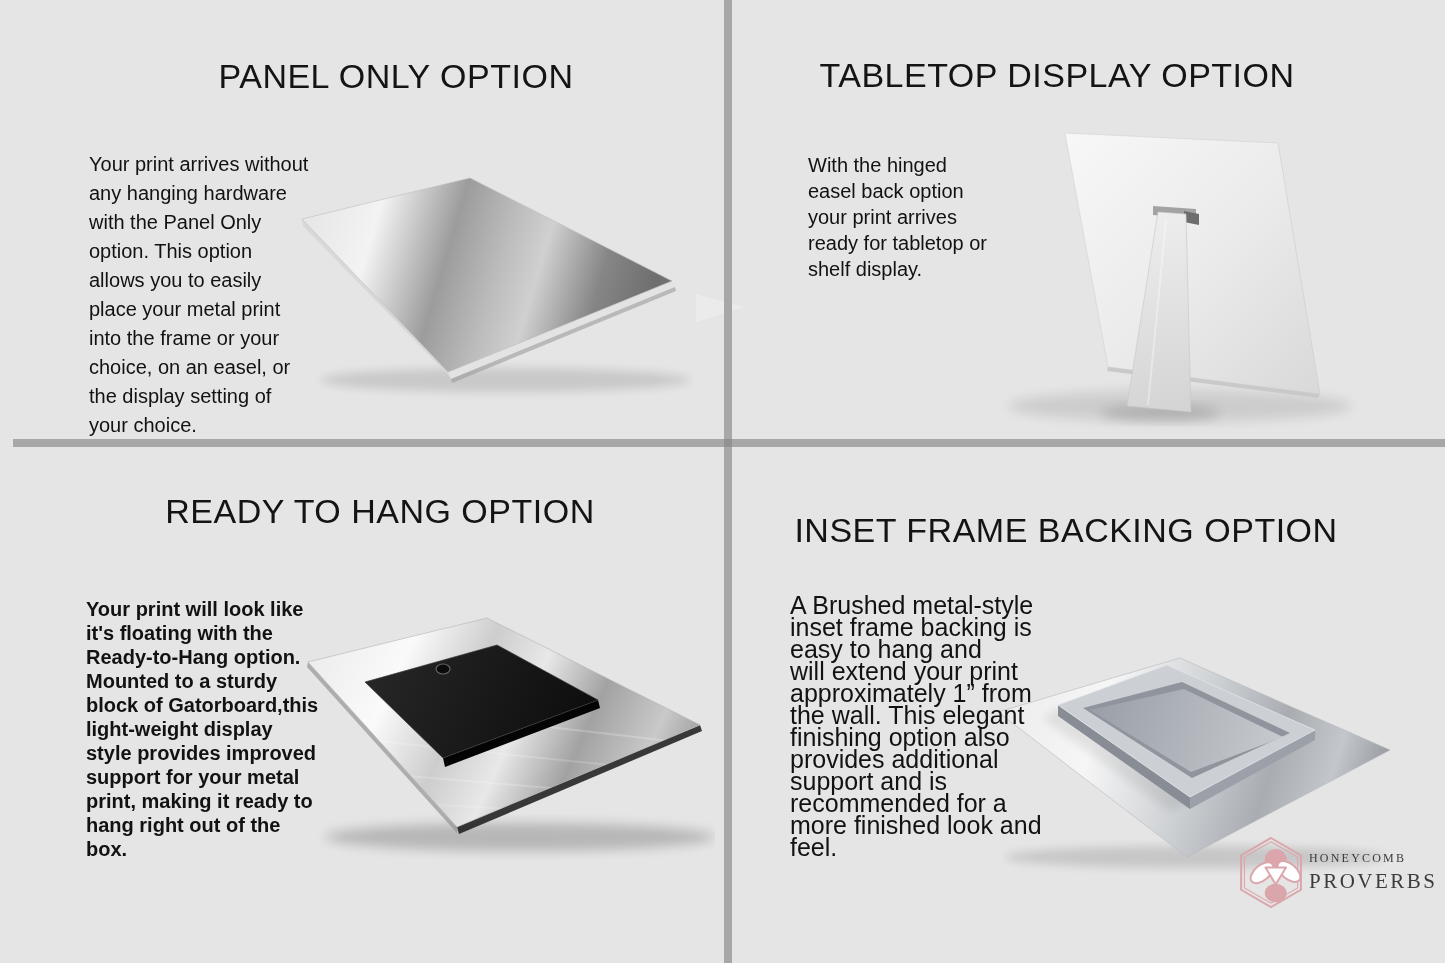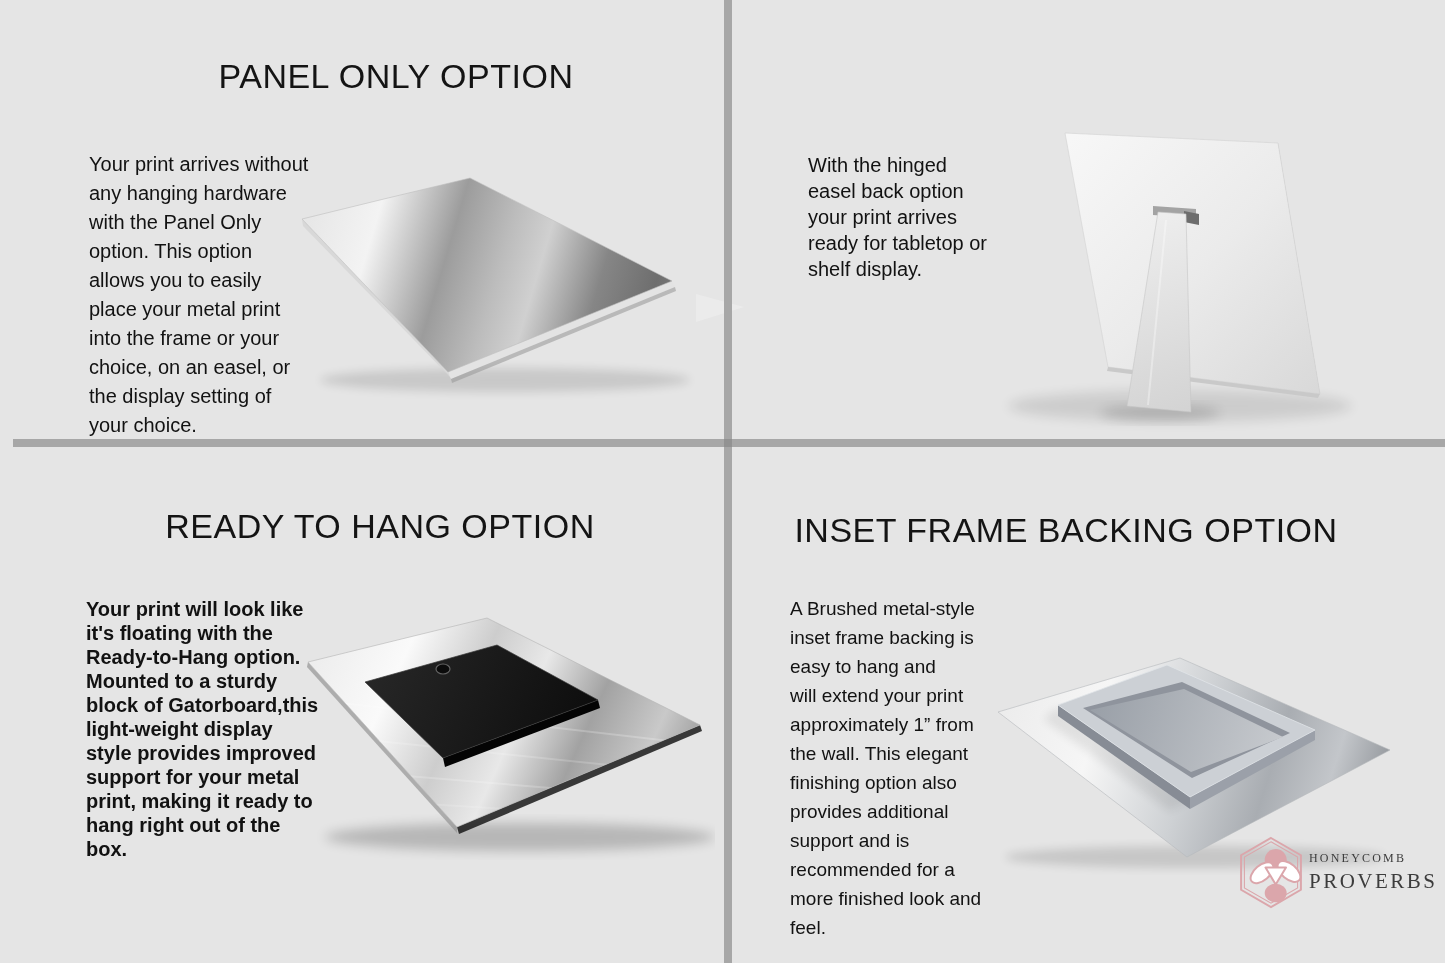--- a/index.html
+++ b/index.html
@@ -14,21 +14,21 @@
   .quad-title{
     position:absolute;transform:translateX(-50%);white-space:nowrap;
     font-size:34px;font-weight:400;letter-spacing:.5px;color:#141414;z-index:30;
   }
   .quad-body{
     position:absolute;font-size:20px;line-height:29px;color:#121212;
     white-space:pre-line;z-index:30;
   }
   #body-tabletop{line-height:26px;}
   #body-ready{line-height:24px;font-weight:bold;}
-  #body-inset{font-size:19px;line-height:29px;}
+  #body-inset{font-size:25px;line-height:22px;}
   .illus{position:absolute;z-index:5;}
   #faint-arrow{position:absolute;left:696px;top:292px;z-index:6;}
   #logo{position:absolute;left:1240px;top:836px;z-index:30;}
   #logo-text{
     position:absolute;left:1309px;top:851px;z-index:30;
     font-family:"Liberation Serif",serif;color:#3c3c3c;
   }
   #logo-line1{font-size:12px;letter-spacing:2.2px;}
   #logo-line2{font-size:21px;letter-spacing:2.5px;margin-top:3px;}
 </style>
@@ -69,20 +69,21 @@
           <feGaussianBlur stdDeviation="5"></feGaussianBlur>
         </filter>
     </defs>
     <ellipse cx="215" cy="220" rx="185" ry="12" fill="#000" opacity=".12" filter="url(#b1)"></ellipse>
     <polygon points="12,59 158,212 163,220 13,66" fill="#d8d8d8"></polygon>
     <polygon points="158,212 382,121 385,127 161,219" fill="#e3e3e3"></polygon>
     <polygon points="161,219 385,127 386,131 162,223" fill="#9b9b9b" opacity=".6"></polygon>
     <polygon points="180,18 382,121 158,212 12,59" fill="url(#mg1)" stroke="#bdbdbd" stroke-width=".6"></polygon>
   </svg>
 
+  <div class="quad-title" style="left:1057px;top:56px;">TABLETOP DISPLAY OPTION</div>
   <div class="quad-body" style="left:808px;top:152px;" id="body-tabletop">With the hinged
 easel back option
 your print arrives
 ready for tabletop or
 shelf display.</div>
 
   <svg class="illus" style="left:1000px;top:110px;" width="360" height="330" viewBox="0 0 360 330">
     <defs>
       <linearGradient id="pg2" gradientUnits="userSpaceOnUse" x1="70" y1="30" x2="330" y2="280">
         <stop offset="0" stop-color="#f7f7f7"></stop>
@@ -101,21 +102,21 @@
     <ellipse cx="160" cy="303" rx="60" ry="8" fill="#000" opacity=".14" filter="url(#b2)"></ellipse>
     <polygon points="278,33 320,284 315,281 274,34" fill="#bdbdbd"></polygon>
     <polygon points="65,23 278,33 320,284 108,257" fill="url(#pg2)" stroke="#d2d2d2" stroke-width=".6"></polygon>
     <polygon points="108,257 320,284 318,288 107,261" fill="#c9c9c9"></polygon>
     <polygon points="153,96 196,99 196,108 153,105" fill="#a3a3a3"></polygon>
     <polygon points="184,101 199,104 199,115 184,112" fill="#6d6d6d"></polygon>
     <polygon points="158,102 186,104 191,302 127,296" fill="url(#lg2)" stroke="#c6c6c6" stroke-width=".6"></polygon>
     <line x1="166" y1="110" x2="148" y2="295" stroke="#ffffff" stroke-opacity=".35" stroke-width="2"></line>
   </svg>
 
-  <div class="quad-title" style="left:380px;top:507px;">READY TO HANG OPTION</div>
+  <div class="quad-title" style="left:380px;top:492px;">READY TO HANG OPTION</div>
   <div class="quad-body" style="left:86px;top:597px;" id="body-ready">Your print will look like
 it's floating with the
 Ready-to-Hang option.
 Mounted to a sturdy
 block of Gatorboard,this
 light-weight display
 style provides improved
 support for your metal
 print, making it ready to
 hang right out of the

